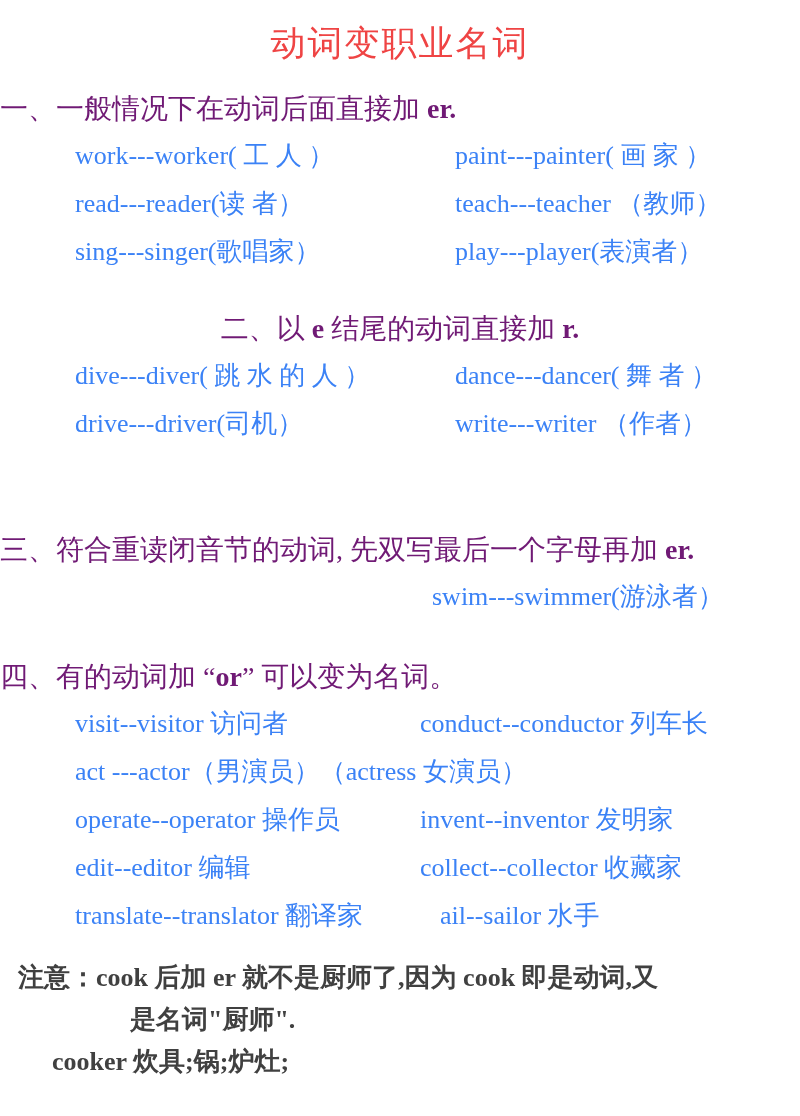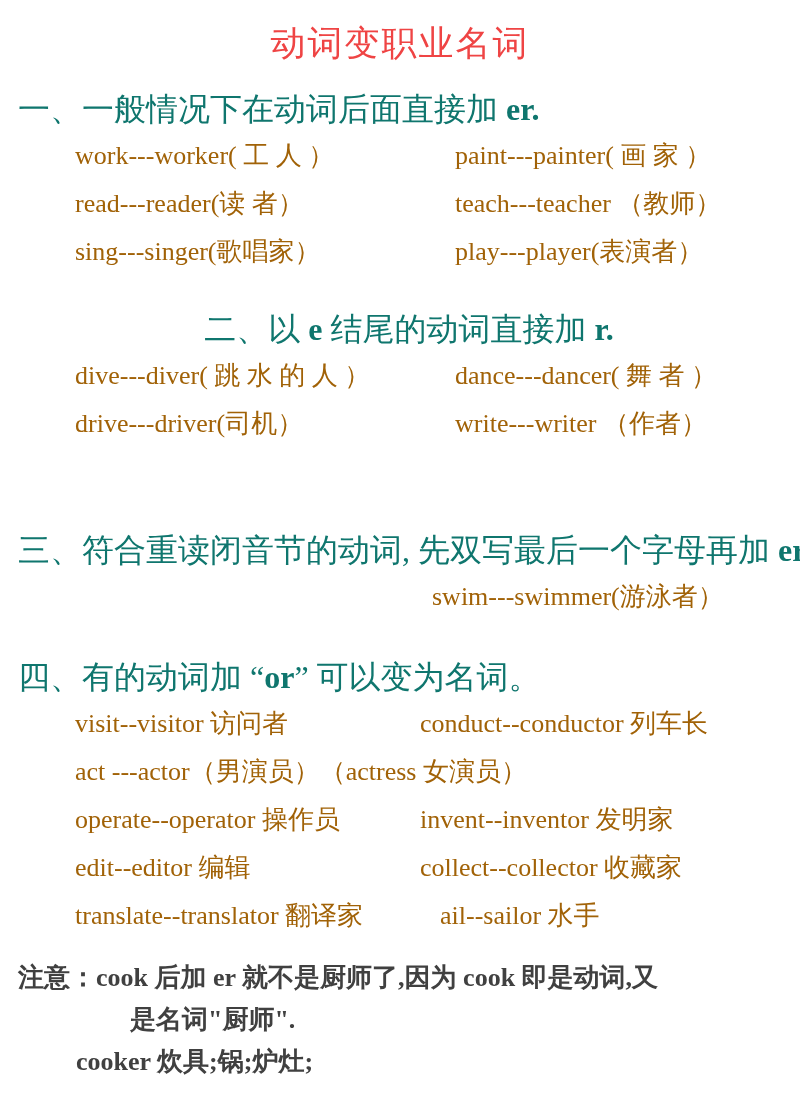--- a/index.html
+++ b/index.html
@@ -40,25 +40,24 @@
   }
 
   
   .section {
     position: absolute;
     left: 0;
     width: 800px;
   }
   .sec-heading {
     position: relative;
-    padding-left: 18px;
-    font-size: 32px;
+    font-size: 28px;
     line-height: 34px;
     font-weight: 400;
-    color: #0f766e;
+    color: #701a75;
     white-space: nowrap;
   }
   .sec-heading .marker {
     display: inline;
   }
   .sec-heading .heading-text {
     display: inline;
   }
   .sec-heading b,
   .bold-inline {
@@ -74,21 +73,21 @@
     position: relative;
     height: 48px;
     white-space: nowrap;
   }
   .entry {
     position: absolute;
     top: 0;
     font-size: 26px;
     line-height: 48px;
     white-space: nowrap;
-    color: #a16207;
+    color: #3b82f6;
   }
   .entry.col-left  { left: 75px; }
   .entry.col-right { left: 455px; }
 
   
   .sec3 .entry.col-left  { left: 75px; }
   .sec3 .entry.col-right { left: 432px; }
 
   
   .sec4 .entry.col-left  { left: 75px; }
@@ -109,21 +108,21 @@
   }
   .note-line {
     position: relative;
     font-size: 26px;
     line-height: 42px;
     white-space: nowrap;
     color: #404040;
   }
   .note-line.l1 { padding-left: 18px; }
   .note-line.l2 { padding-left: 130px; }
-  .note-line.l3 { padding-left: 76px; }
+  .note-line.l3 { padding-left: 52px; }
 </style>
 </head>
 <body>
 
 <div class="page">
 
   <div class="doc-title">动词变职业名词</div>
 
   <div class="section sec1" style="top:92px;">
     <div class="sec-heading">

